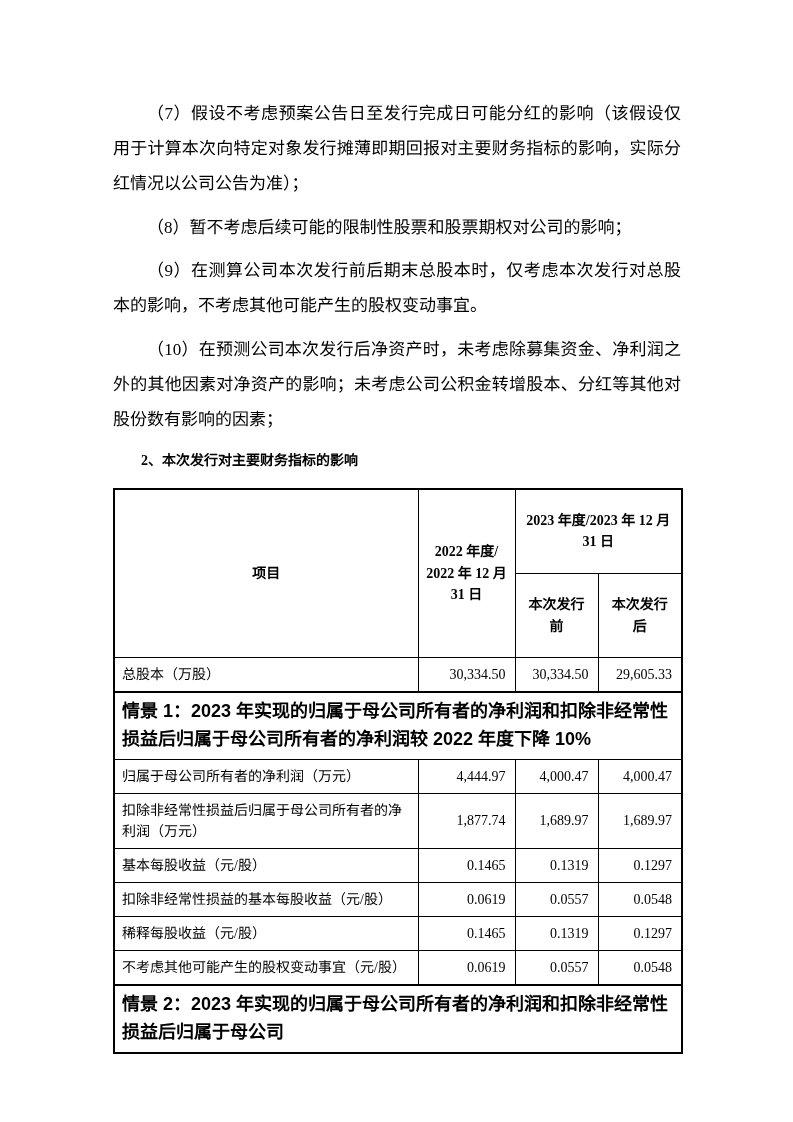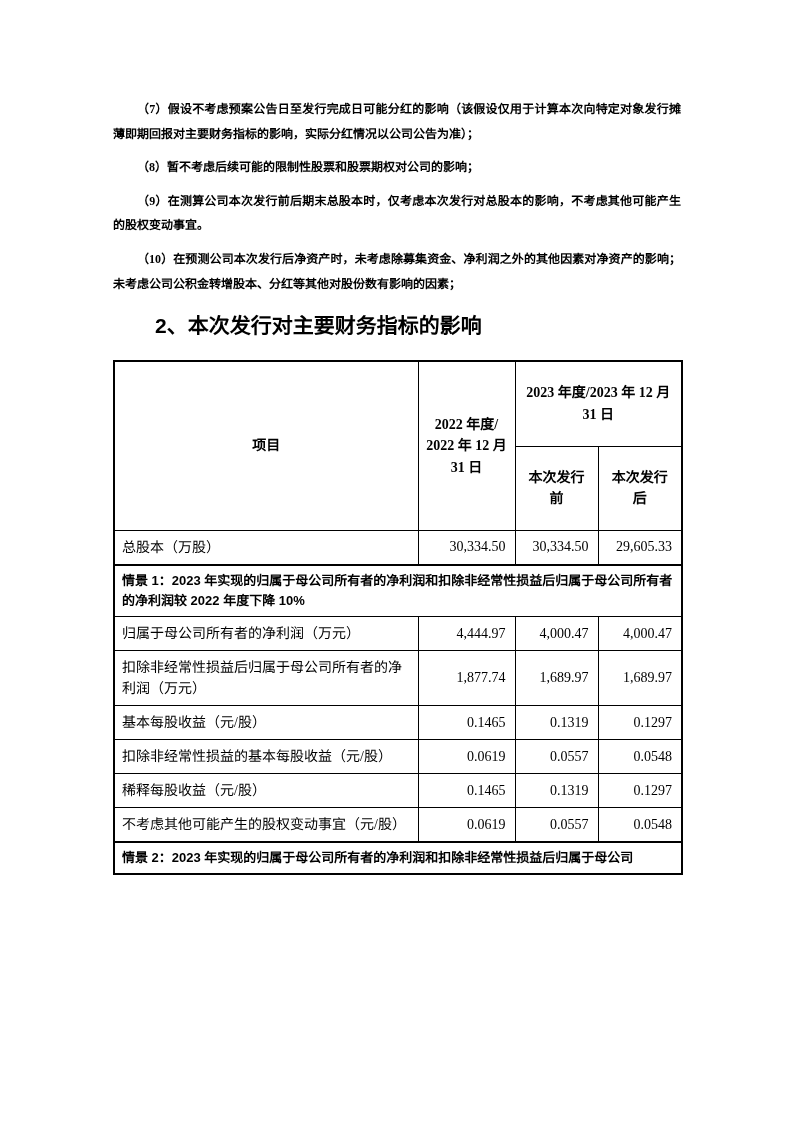--- a/index.html
+++ b/index.html
@@ -10,34 +10,33 @@
     height: 1122px;
     background: #ffffff;
     overflow: hidden;
     font-family: "Liberation Serif", "DejaVu Serif", serif;
     color: #000000;
   }
   .content {
     padding: 97px 112px 0 113px;
   }
   p.body-para {
-    font-size: 12px;
+    font-size: 17px;
     line-height: 2.05;
     text-align: justify;
     text-indent: 2em;
     margin: 0 0 9px 0;
-    font-weight: bold;
   }
   .section-heading {
-    font-size: 21px;
+    font-size: 14px;
     line-height: 2.0;
     font-weight: bold;
     text-indent: 2em;
     margin: 5px 0 9px 0;
-    font-family: Liberation Sans, sans-serif;
+    font-family: Liberation Serif, serif;
   }
   table.fin-table {
     border-collapse: collapse;
     table-layout: fixed;
     width: 568px;
     margin-top: 13px;
     border: 2px solid #000;
     font-size: 14px;
   }
   .fin-table th, .fin-table td {
@@ -61,21 +60,21 @@
     text-align: right;
     padding: 6px 9px 6px 2px;
   }
   td.cell-scenario {
     font-weight: bold;
     text-align: left;
     padding: 5px 6px 5px 7px;
     line-height: 1.55;
     border-top: 2px solid #000;
     font-family: "Liberation Sans", "DejaVu Sans", sans-serif;
-    font-size: 13px;
+    font-size: 18px;
   }
 </style>
 </head>
 <body>
 
 <div class="page">
   <div class="content">
 
     <p class="body-para">（7）假设不考虑预案公告日至发行完成日可能分红的影响（该假设仅用于计算本次向特定对象发行摊薄即期回报对主要财务指标的影响，实际分红情况以公司公告为准）；</p>
     <p class="body-para">（8）暂不考虑后续可能的限制性股票和股票期权对公司的影响；</p>

